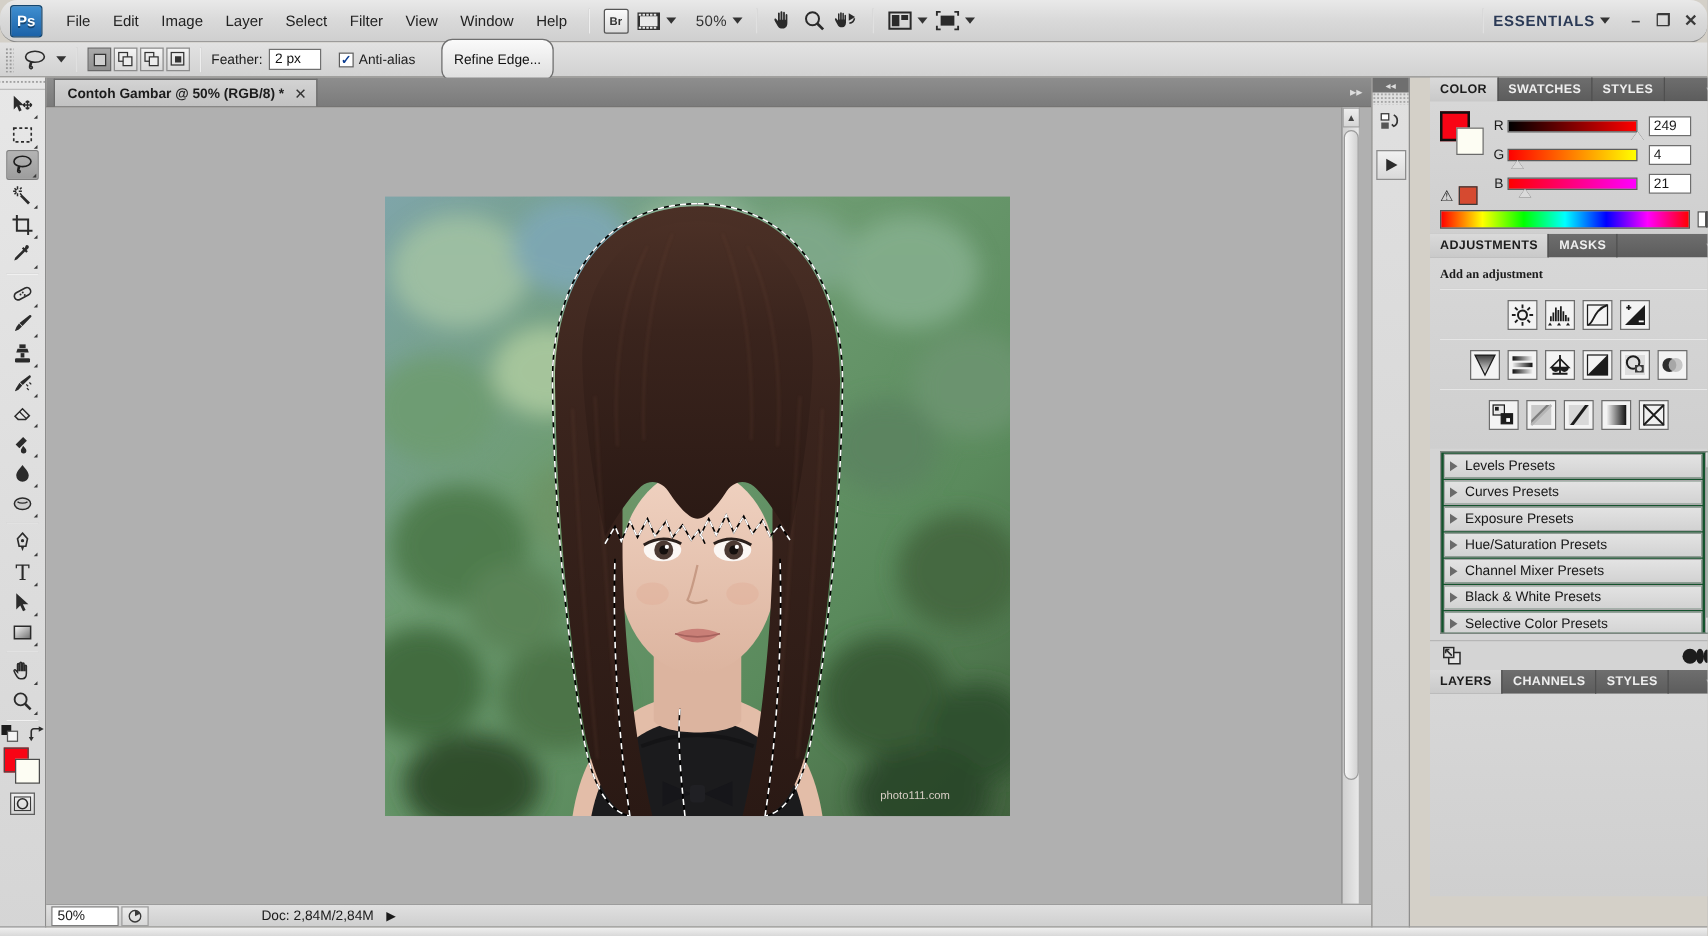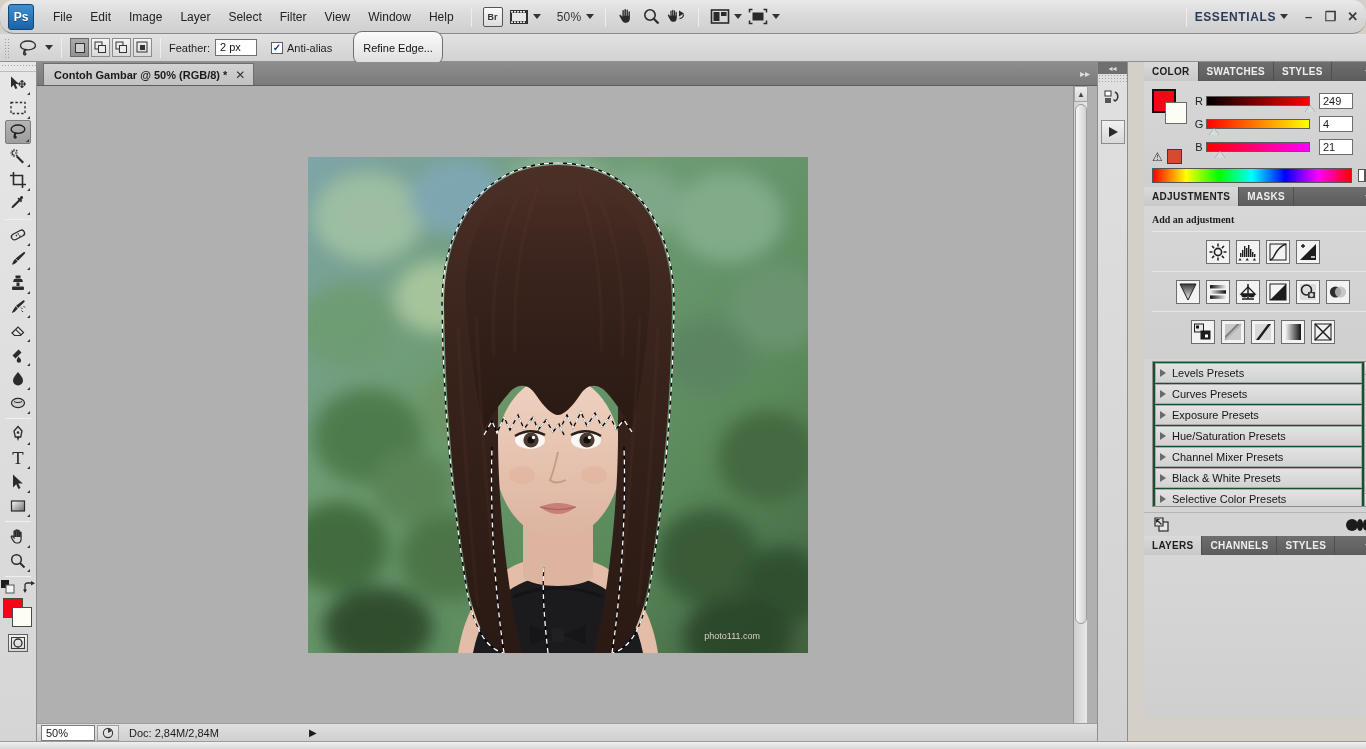--- a/index.html
+++ b/index.html
@@ -761,21 +761,21 @@
   </div>
 
   <div class="statusbar">
     <div class="zoom-field">50%</div>
     <div class="statgrip">
       <svg width="12" height="12" viewBox="0 0 12 12">
         <circle cx="6" cy="6" r="4.6" fill="none" stroke="#3a3a3a" stroke-width="1.1"></circle>
         <path d="M6 6 L6 1.4 A4.6 4.6 0 0 1 10 4 Z" fill="#3a3a3a"></path>
       </svg>
     </div>
-    <div class="doc-info" style="width:190px;text-align:left">Doc: 2,84M/2,84M</div>
+    <div class="doc-info" style="width:190px;text-align:right">Doc: 2,84M/2,84M</div>
     <div style="font-size:10px;padding-right:6px">▶</div>
 
   </div>
 
   <div class="minidock">
     <div class="hdr">
       <span style="color:#ddd;font-size:8px">◂◂</span>
     </div>
     <div style="height:10px;background-image:radial-gradient(#a5a5a5 40%,transparent 41%);background-size:3px 3px"></div>
     <div style="height:30px;display:flex;align-items:center;justify-content:center">

